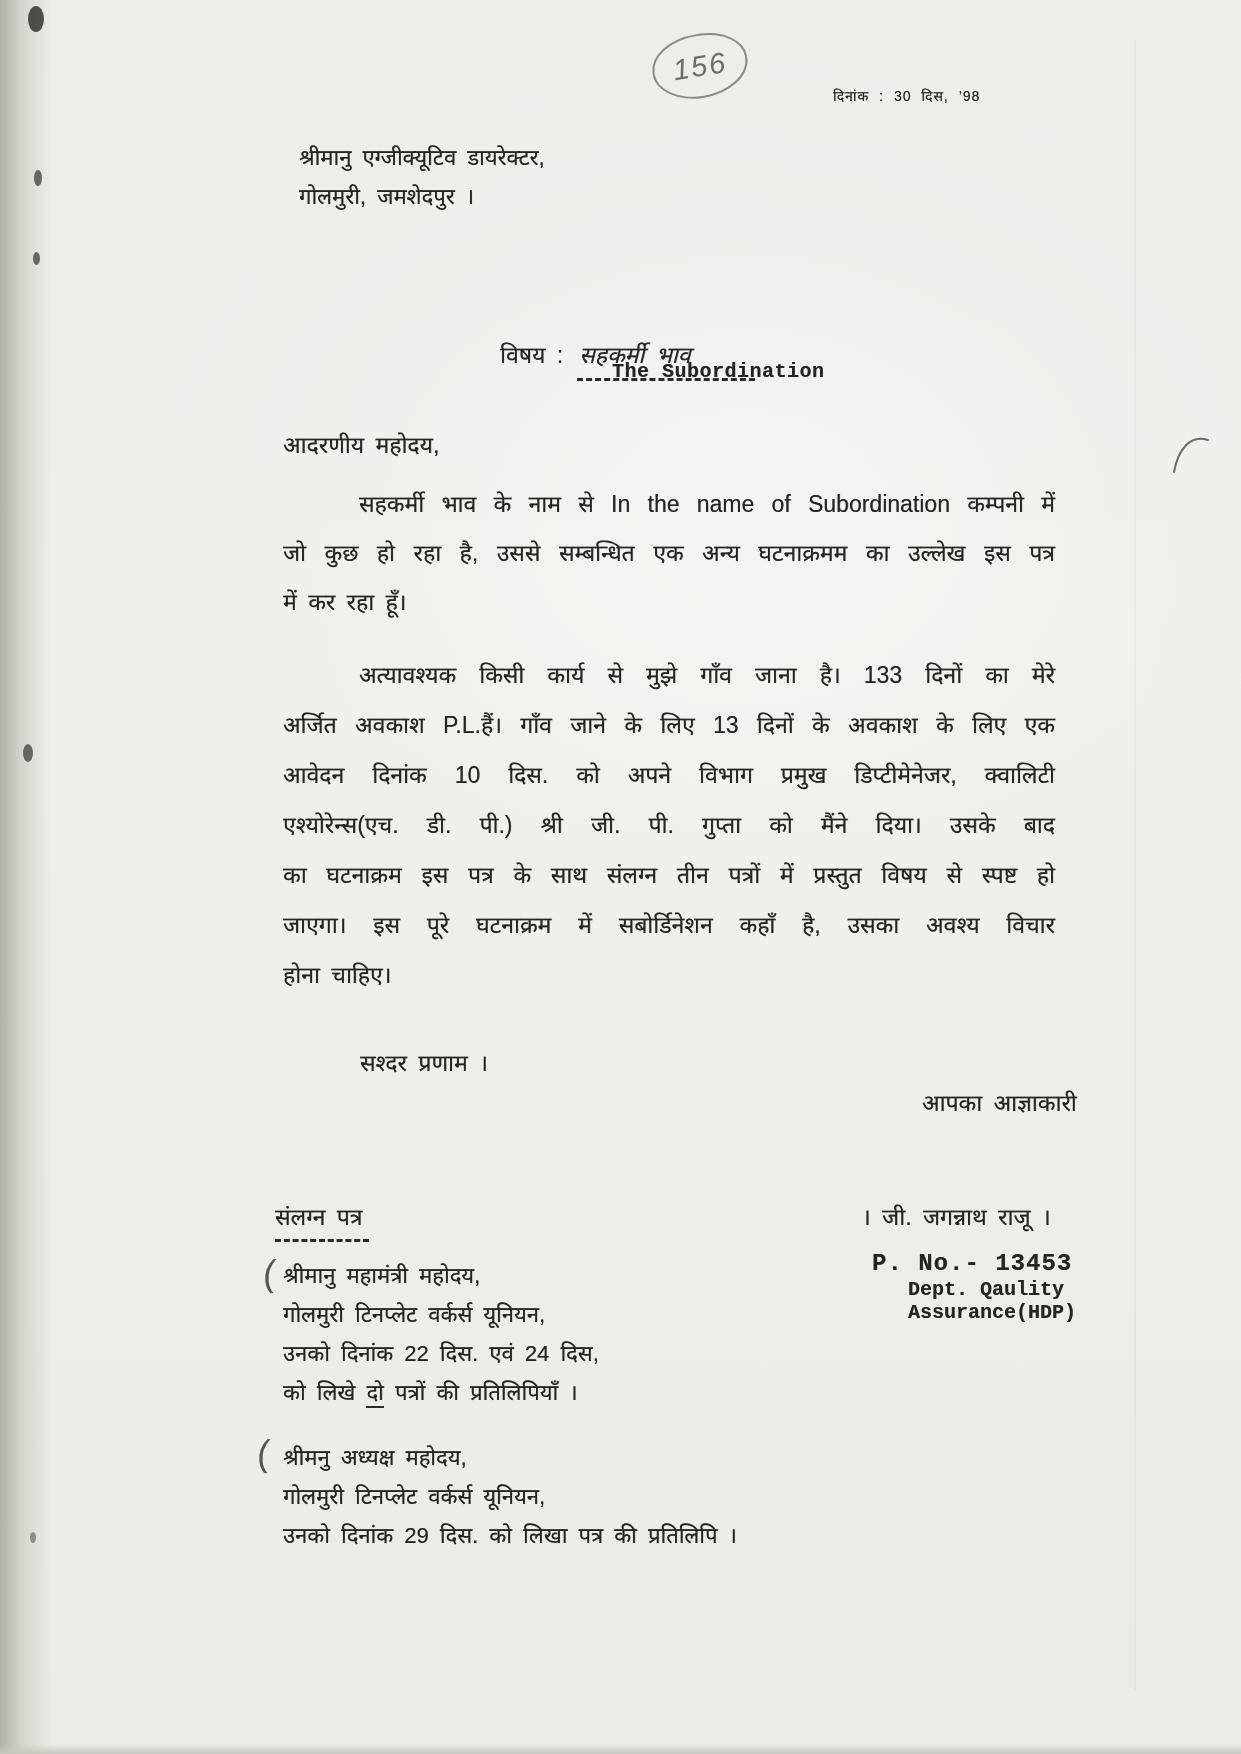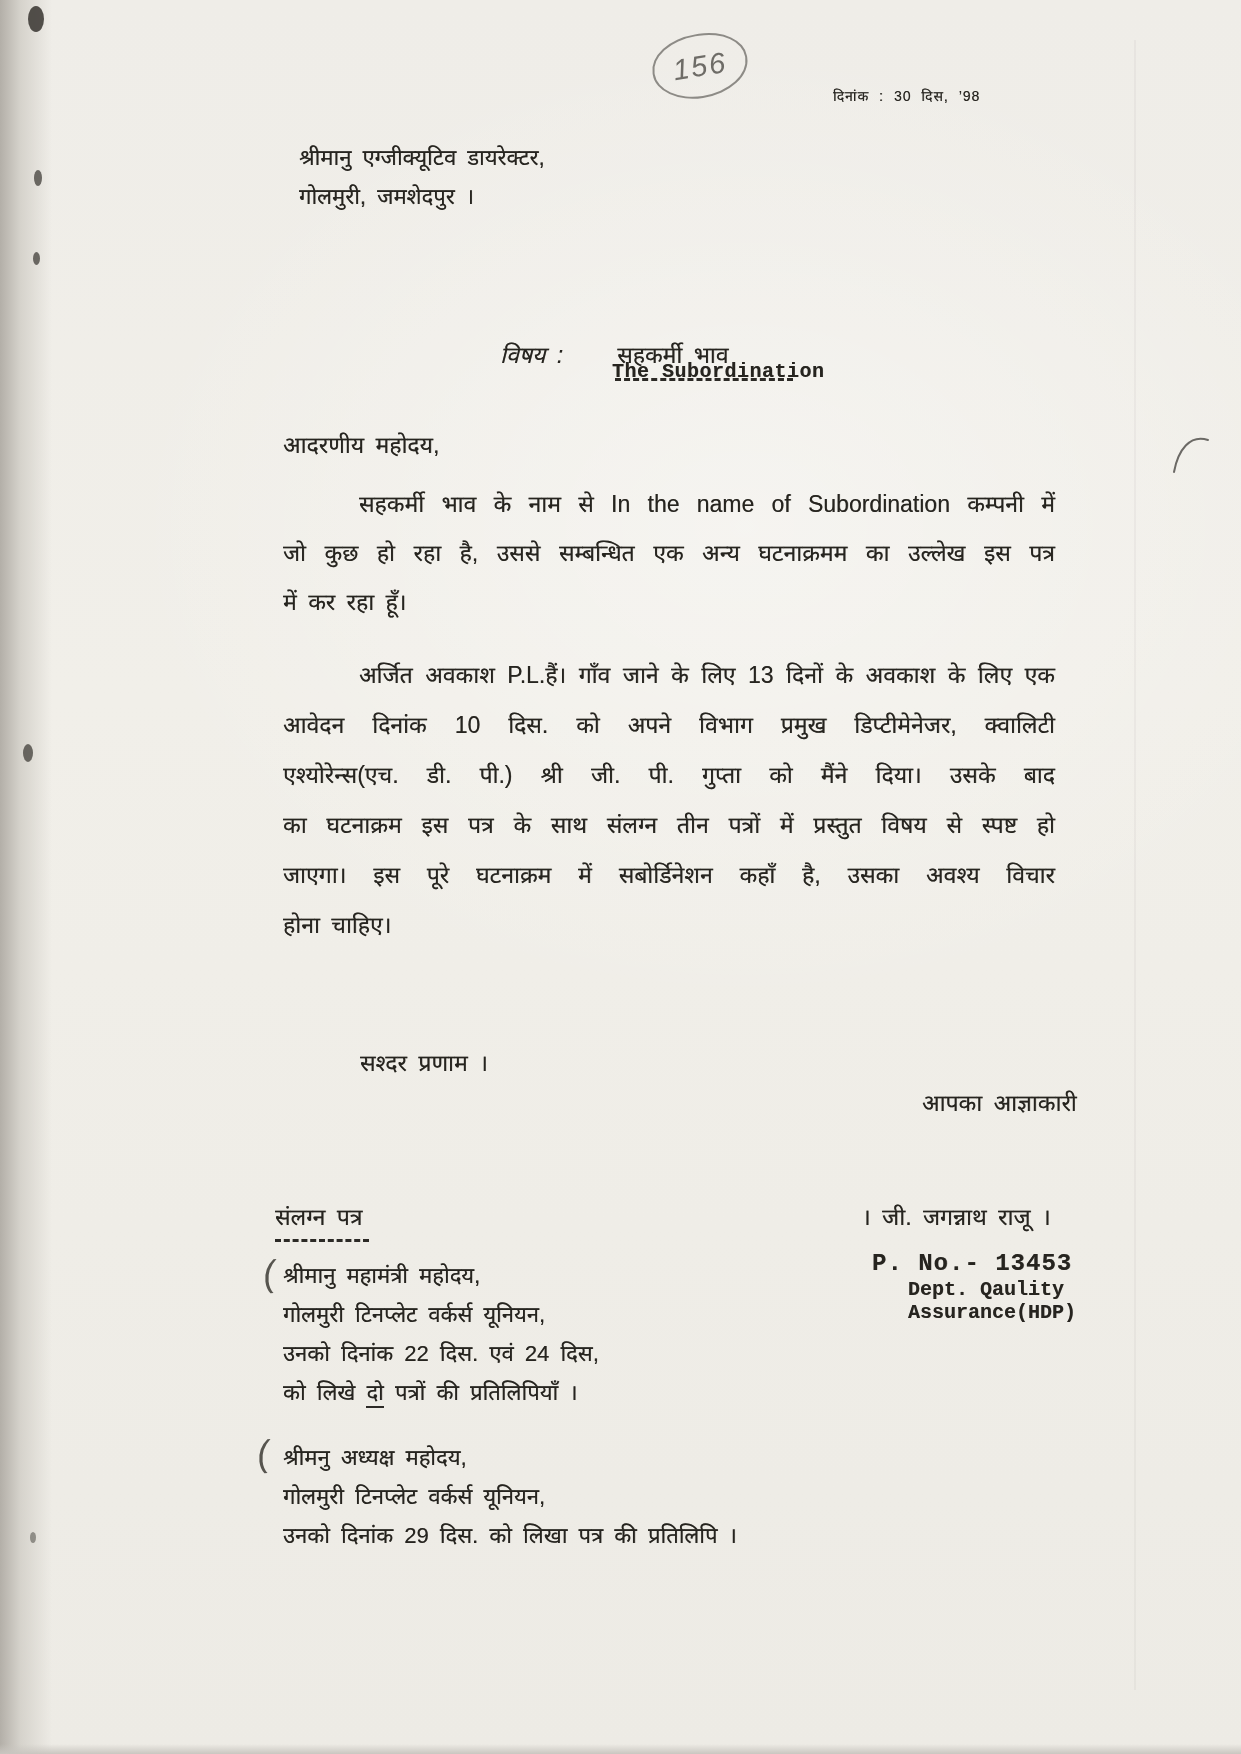--- a/index.html
+++ b/index.html
@@ -36,22 +36,22 @@
     border:2.5px solid #8d8b86;border-radius:50% 46% 52% 48%;
     transform:rotate(-9deg);
     color:#6e6c67;font-size:29px;font-style:italic;
     display:flex;align-items:center;justify-content:center;
     letter-spacing:2px;
   }
   .dateline{position:absolute;left:833px;top:86px;font-size:14px;letter-spacing:1px;}
   .recipient{position:absolute;left:283px;top:138px;font-size:22px;line-height:39px;margin-left:16px;}
 
   .subject-row{position:absolute;left:500px;top:338px;font-size:23px;display:flex;}
-  .subject-label{margin-right:52px;font-style:italic;}
-  .subject-value{border-bottom:3px dashed #2c2a26;padding:0 64px 8px 2px;}
+  .subject-label{margin-right:14px;}
+  .subject-value{border-bottom:3px dashed #2c2a26;padding:0 64px 8px 2px;font-style:italic;}
   .subject-en{position:absolute;left:612px;top:360px;font-size:20px;letter-spacing:.5px;}
 
   .salutation{position:absolute;left:283px;top:428px;font-size:23px;}
 
   .para{position:absolute;left:283px;width:772px;font-size:23px;}
   .para > div{line-height:49px;text-align:justify;}
   .para > div:not(:last-child){text-align-last:justify;}
   .para > div:first-child{padding-left:76px;}
   .para1{top:480px;}
   .para2{top:650px;}
@@ -114,20 +114,21 @@
   <div class="subject-en mono">The Subordination</div>
 
   <div class="salutation dev">आदरणीय महोदय,</div>
 
   <div class="para para1 dev">
       <div>सहकर्मी भाव के नाम से In the name of Subordination  कम्पनी में</div>
       <div>जो कुछ हो रहा है, उससे सम्बन्धित एक अन्य घटनाक्रमम का उल्लेख इस पत्र</div>
       <div>में कर रहा हूँ।</div>
     </div>
   <div class="para para2 dev">
+      <div>अत्यावश्यक किसी कार्य से मुझे गाँव जाना है। 133 दिनों का मेरे</div>
       <div>अर्जित अवकाश P.L.हैं। गाँव जाने के लिए 13 दिनों के अवकाश के लिए एक</div>
       <div>आवेदन दिनांक 10 दिस. को अपने विभाग प्रमुख डिप्टीमेनेजर, क्वालिटी</div>
       <div>एश्योरेन्स(एच. डी. पी.) श्री जी. पी. गुप्ता को मैंने दिया। उसके बाद</div>
       <div>का घटनाक्रम इस पत्र के साथ संलग्न तीन पत्रों में प्रस्तुत विषय से स्पष्ट हो</div>
       <div>जाएगा।  इस पूरे घटनाक्रम में सबोर्डिनेशन कहाँ है, उसका अवश्य विचार</div>
       <div>होना चाहिए।</div>
     </div>
 
   <div class="pranam dev">सश्दर प्रणाम ।</div>
   <div class="yours dev">आपका आज्ञाकारी</div>

